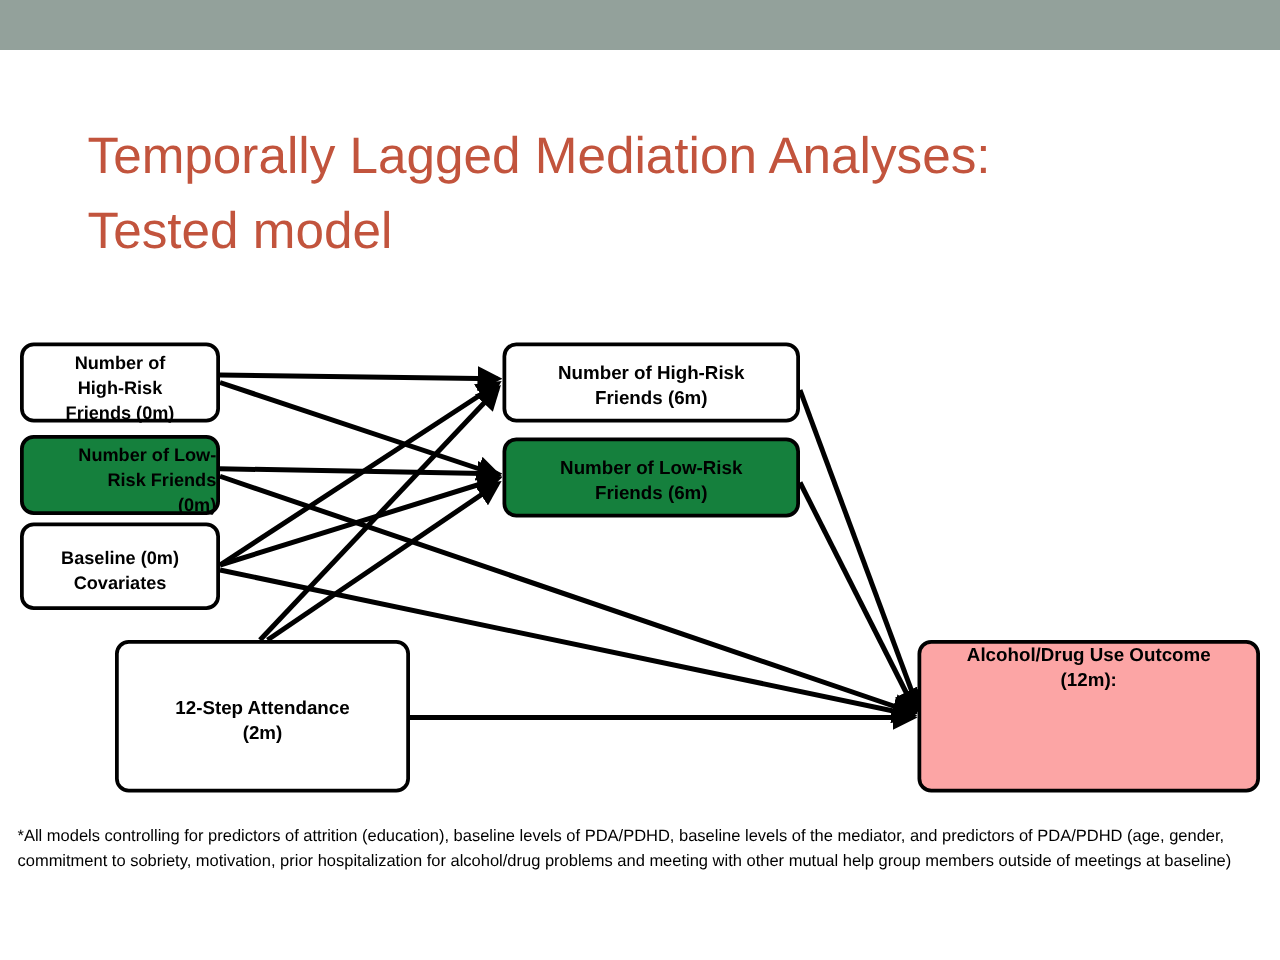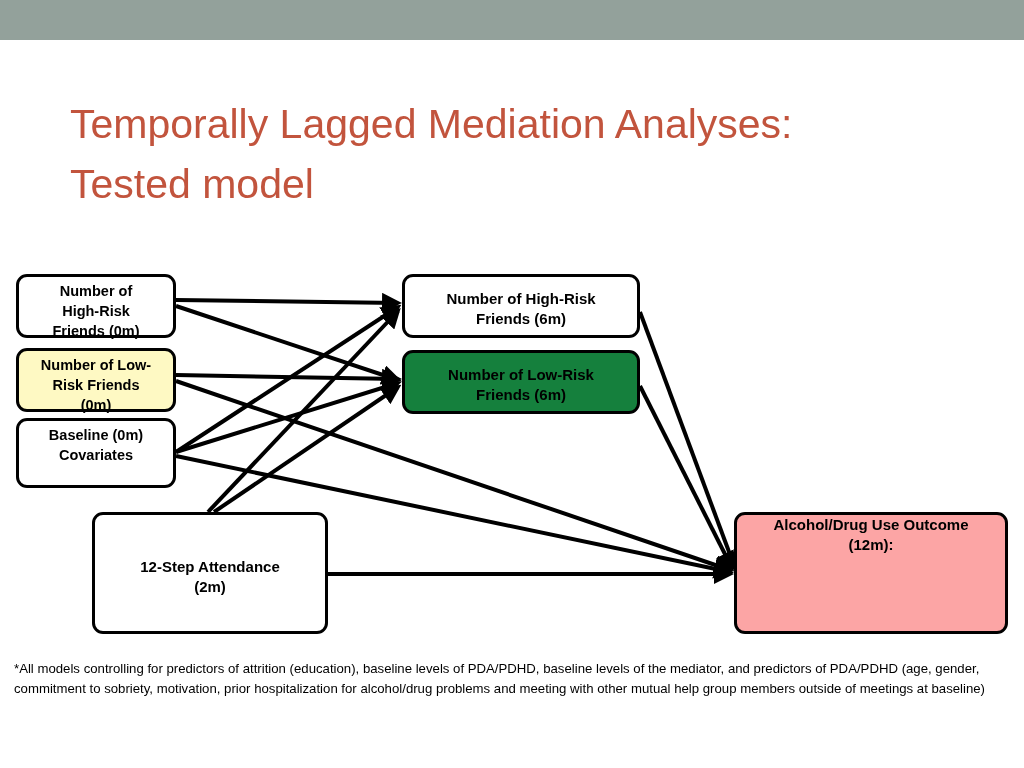--- a/index.html
+++ b/index.html
@@ -132,26 +132,26 @@
           <line x1="640" y1="312" x2="735" y2="568" stroke="#000000" stroke-width="4" marker-end="url(#arrow)"></line>
           <line x1="640" y1="386" x2="732" y2="568" stroke="#000000" stroke-width="4" marker-end="url(#arrow)"></line>
         </g>
     </svg>
     <div id="node-layer">
         <div class="node-box" style="left: 16px; top: 274px; width: 160px; height: 64px; padding-top: 4px; border-color: rgb(0, 0, 0); background: rgb(255, 255, 255);">
           <span class="node-text small"><span class="node-lines">Number of
 High-Risk
 Friends (0m)</span></span>
         </div>
-        <div class="node-box" style="left: 16px; top: 348px; width: 160px; height: 64px; padding-top: 4px; border-color: rgb(0, 0, 0); background: #fef9c3;">
+        <div class="node-box" style="left: 16px; top: 348px; width: 160px; height: 64px; padding-top: 4px; border-color: rgb(0, 0, 0); background: #15803d; text-align: right;">
           <span class="node-text small"><span class="node-lines">Number of Low-
 Risk Friends
 (0m)</span></span>
         </div>
-        <div class="node-box" style="left: 16px; top: 418px; width: 160px; height: 70px; padding-top: 4px; border-color: rgb(0, 0, 0); background: rgb(255, 255, 255);">
+        <div class="node-box" style="left: 16px; top: 418px; width: 160px; height: 70px; padding-top: 16px; border-color: rgb(0, 0, 0); background: rgb(255, 255, 255);">
           <span class="node-text small"><span class="node-lines">Baseline (0m)
 Covariates</span></span>
         </div>
         <div class="node-box" style="left: 92px; top: 512px; width: 236px; height: 122px; padding-top: 42px; border-color: rgb(0, 0, 0); background: rgb(255, 255, 255);">
           <span class="node-text"><span class="node-lines">12-Step Attendance
 (2m)</span></span>
         </div>
         <div class="node-box" style="left: 402px; top: 274px; width: 238px; height: 64px; padding-top: 12px; border-color: rgb(0, 0, 0); background: rgb(255, 255, 255);">
           <span class="node-text"><span class="node-lines">Number of High-Risk
 Friends (6m)</span></span>

